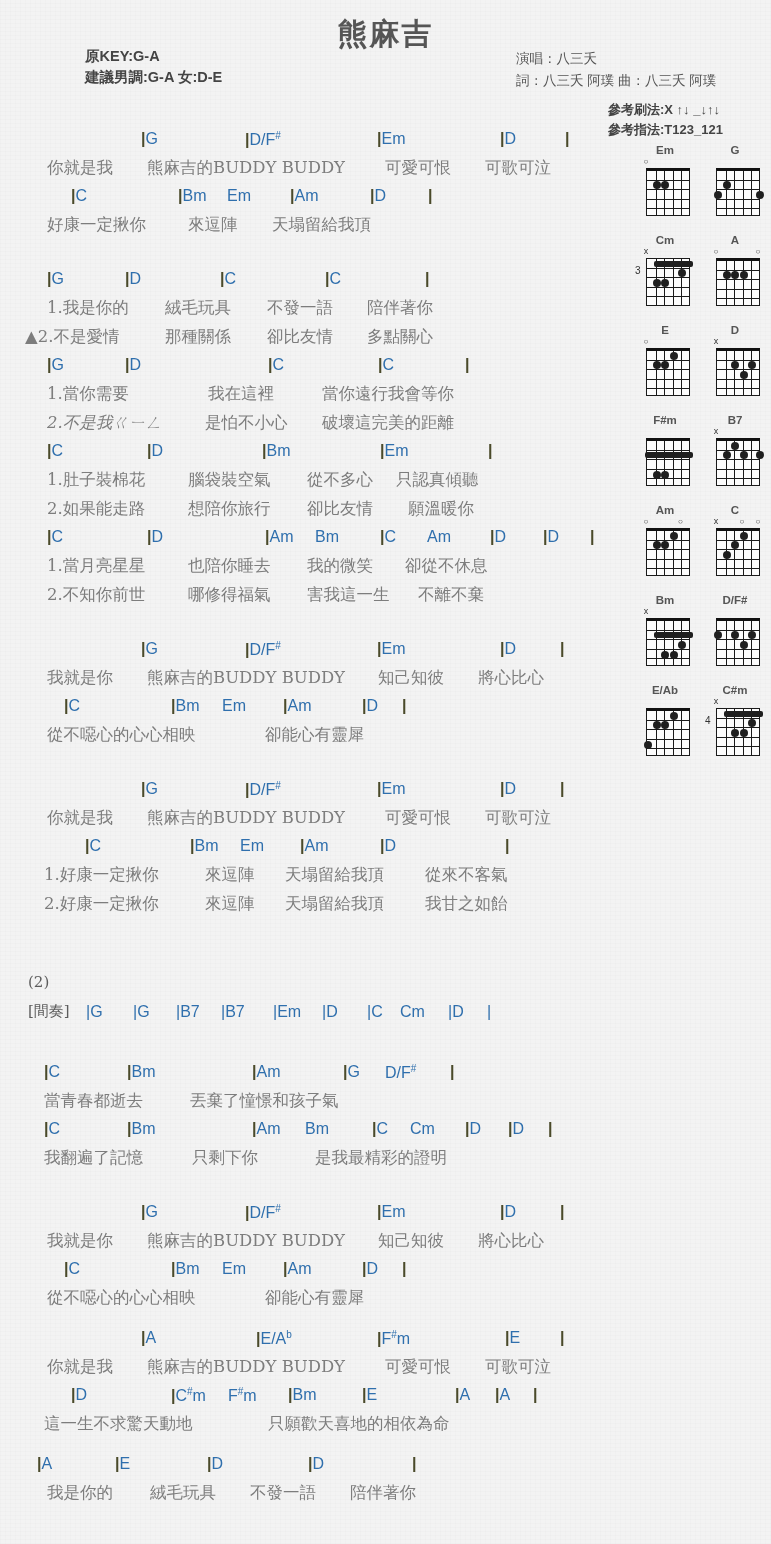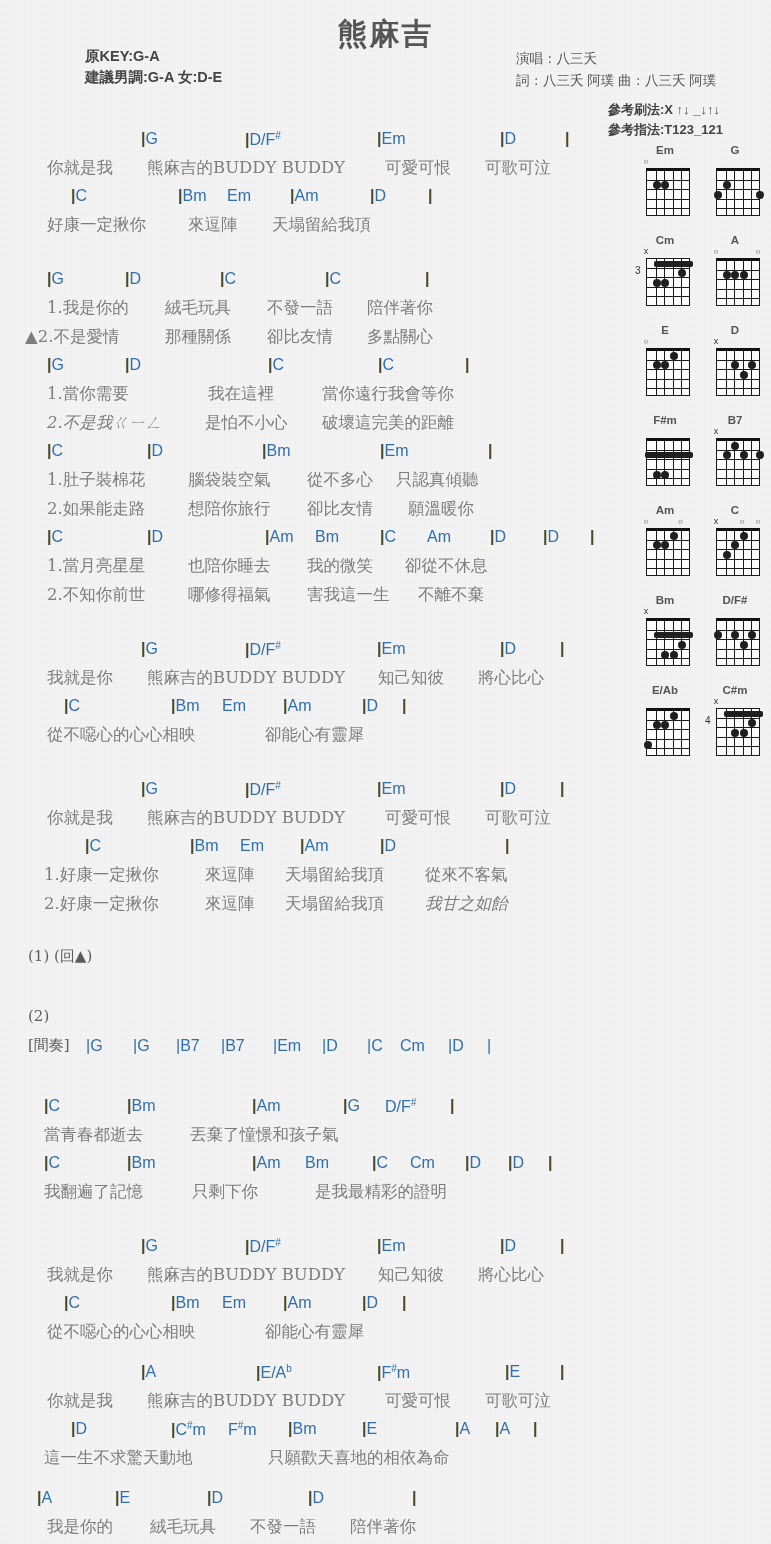--- a/index.html
+++ b/index.html
@@ -321,27 +321,24 @@
         <div class="row lyric">
           <span class="ly" style="left: 44px;">1.好康一定揪你</span>
           <span class="ly" style="left: 205px;">來逗陣</span>
           <span class="ly" style="left: 285px;">天塌留給我頂</span>
           <span class="ly" style="left: 425px;">從來不客氣</span>
         </div>
         <div class="row lyric">
           <span class="ly" style="left: 44px;">2.好康一定揪你</span>
           <span class="ly" style="left: 205px;">來逗陣</span>
           <span class="ly" style="left: 285px;">天塌留給我頂</span>
-          <span class="ly" style="left: 425px; font-style: italic;">我甘之如飴</span>
+          <span class="ly" style="left: 425px;">我甘之如飴</span>
         </div>
       </div>
       <div class="spacer"></div>
-      <div style="position: relative; height: 34px;">
-        <span class="plain" style="left: 28px; top: 0px;">(1)  (回▲)</span>
-      </div>
       <div class="spacer"></div>
       <div style="position: relative; height: 62px;">
         <span class="plain" style="left: 28px; top: 0px;">(2)</span>
         <span class="plain" style="left: 28px; top: 29px;">[間奏]</span>
         <span class="interlude-ch" style="left: 86px; top: 30px;"><span class="bar">|</span>G</span>
         <span class="interlude-ch" style="left: 133px; top: 30px;"><span class="bar">|</span>G</span>
         <span class="interlude-ch" style="left: 176px; top: 30px;"><span class="bar">|</span>B7</span>
         <span class="interlude-ch" style="left: 221px; top: 30px;"><span class="bar">|</span>B7</span>
         <span class="interlude-ch" style="left: 273px; top: 30px;"><span class="bar">|</span>Em</span>
         <span class="interlude-ch" style="left: 322px; top: 30px;"><span class="bar">|</span>D</span>

